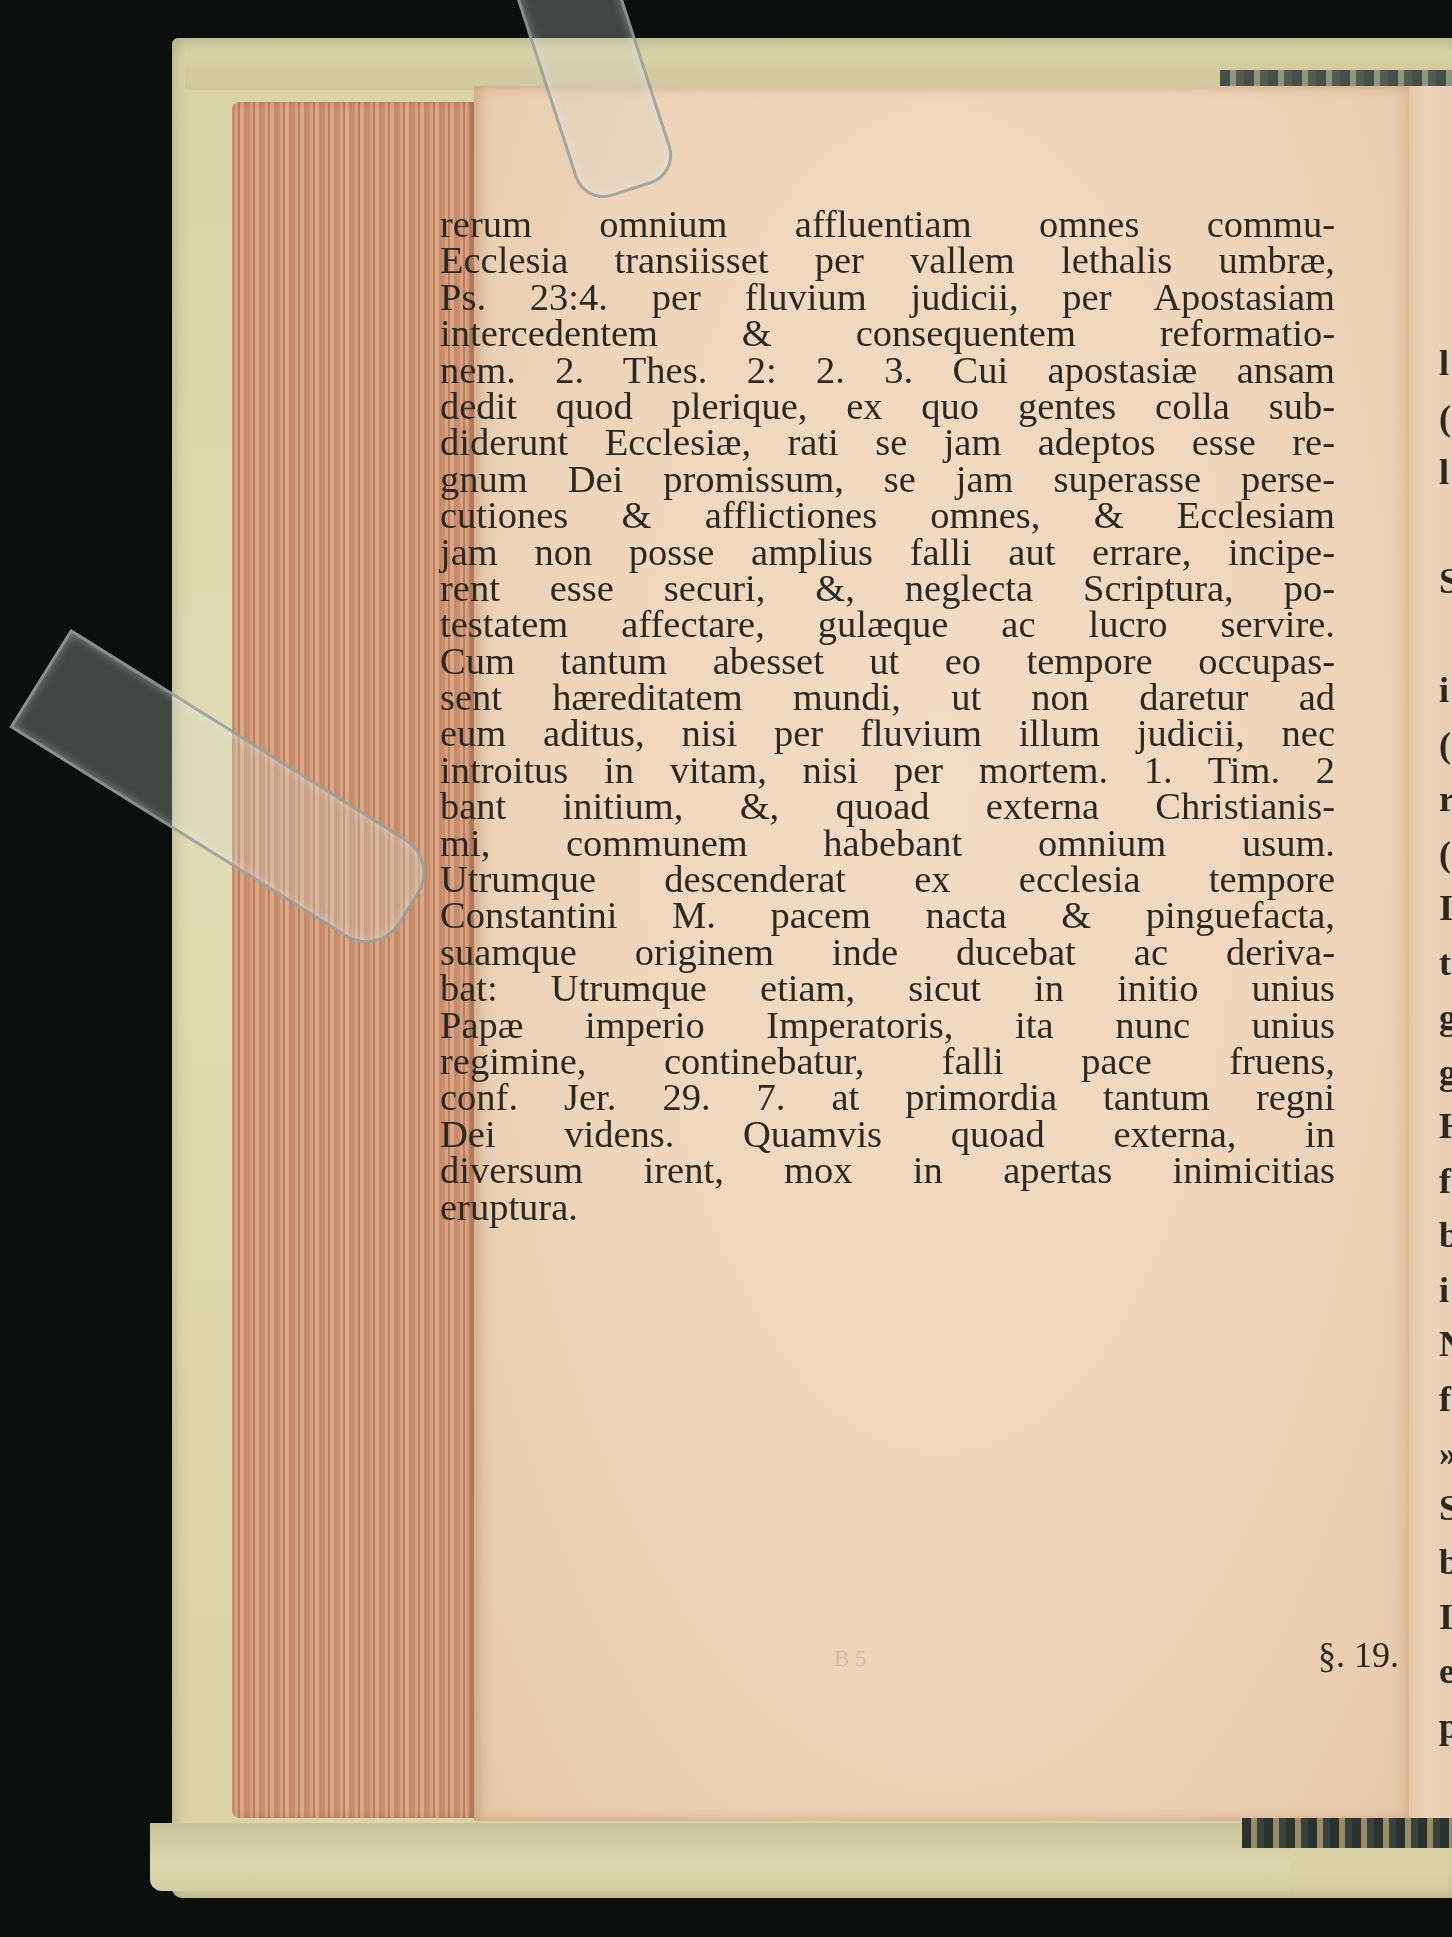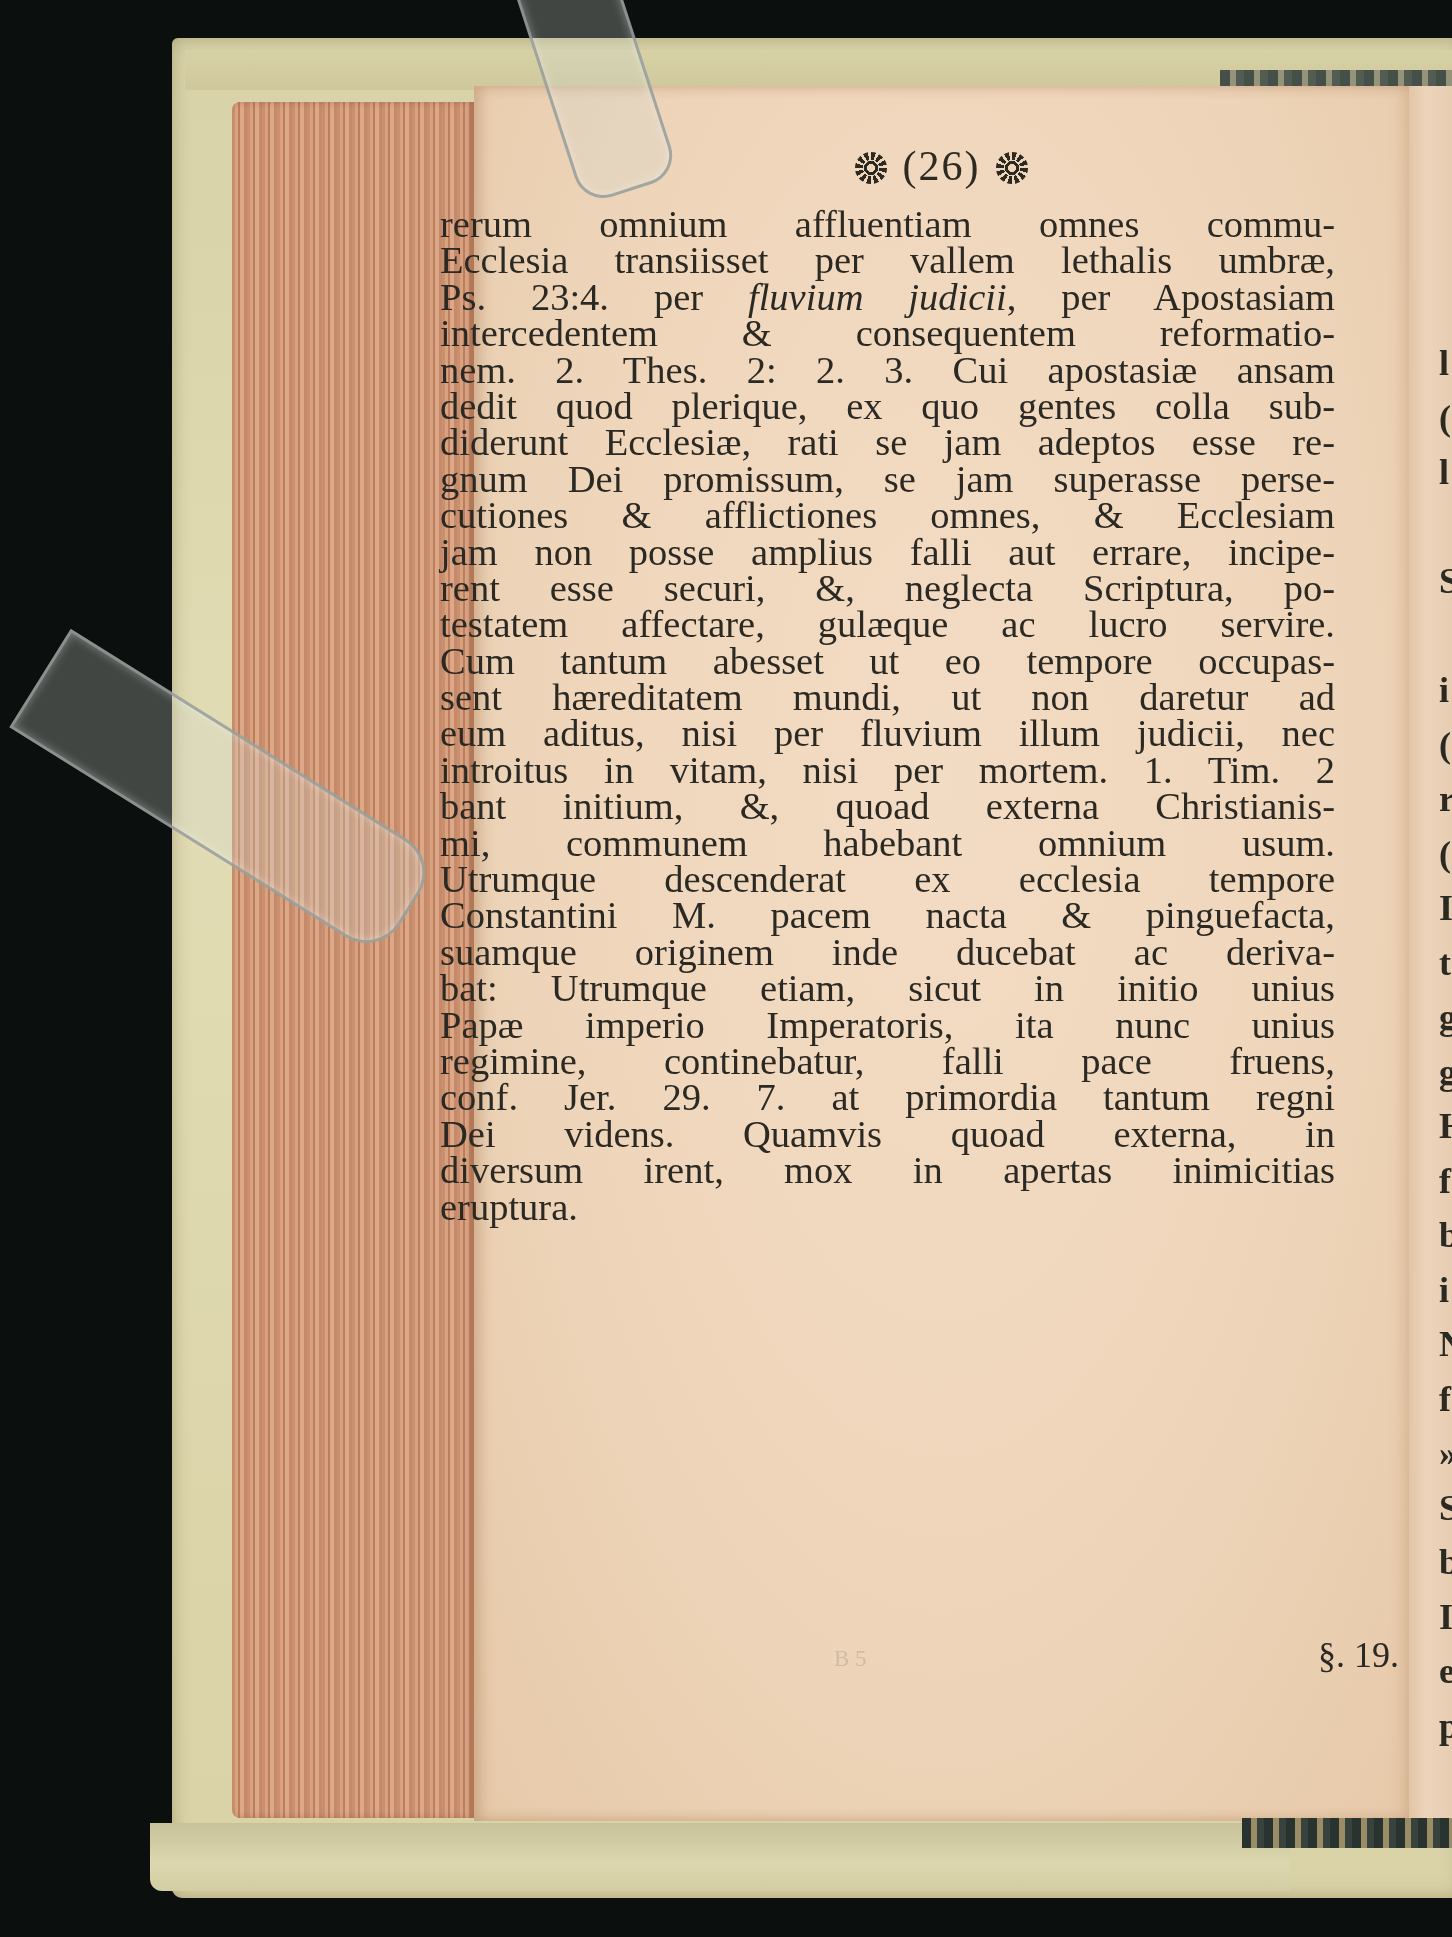--- a/index.html
+++ b/index.html
@@ -71,21 +71,21 @@
       repeating-conic-gradient(#2d2a22 0 18deg,#efd6bb 18deg 30deg);
     margin:0 16px;
   }
   .text-block {
     position:absolute; left:-40px; top:120px; width:895px;
     font-family:"Liberation Serif", serif; font-size:38.5px;
     line-height:36.4px; color:#2b2923;
   }
   .line { display:block; white-space:nowrap; text-align:justify; text-align-last:justify; height:36.4px; }
   .line.last { text-align-last:left; }
-  .line .it { font-style:italic; }
+  .line .it { }
   .catchword {
     position:absolute; right:10px; top:1548px;
     font-family:"Liberation Serif", serif; font-size:36px; color:#2b2923;
   }
   .bleed-sig {
     position:absolute; left:360px; top:1560px; font-size:23px;
     color:#8c8578; opacity:.3; font-family:"Liberation Serif", serif;
   }
   
   .holder {
@@ -105,23 +105,20 @@
 </style>
 </head>
 <body>
 
 <div class="cover"></div>
 <div class="cover-fold-top"></div>
 <div class="headband-top"></div>
 <div class="fore-edge"></div>
 
 <div class="page">
-  <div class="running-head">
-    <span class="fleuron"></span><span>(26)</span><span class="fleuron"></span>
-  </div>
 
   <div class="bleed-sig">B 5</div>
 
   <div class="text-block" style="left:-34px;">
     <span class="line">rerum omnium affluentiam omnes commu-</span>
     <span class="line">Ecclesia transiisset per vallem lethalis umbræ,</span>
     <span class="line">Ps. 23:4. per <span class="it">fluvium judicii</span>, per Apostasiam</span>
     <span class="line">intercedentem &amp; consequentem reformatio-</span>
     <span class="line">nem. 2. Thes. 2: 2. 3.   Cui apostasiæ ansam</span>
     <span class="line">dedit quod plerique, ex quo gentes colla sub-</span>

